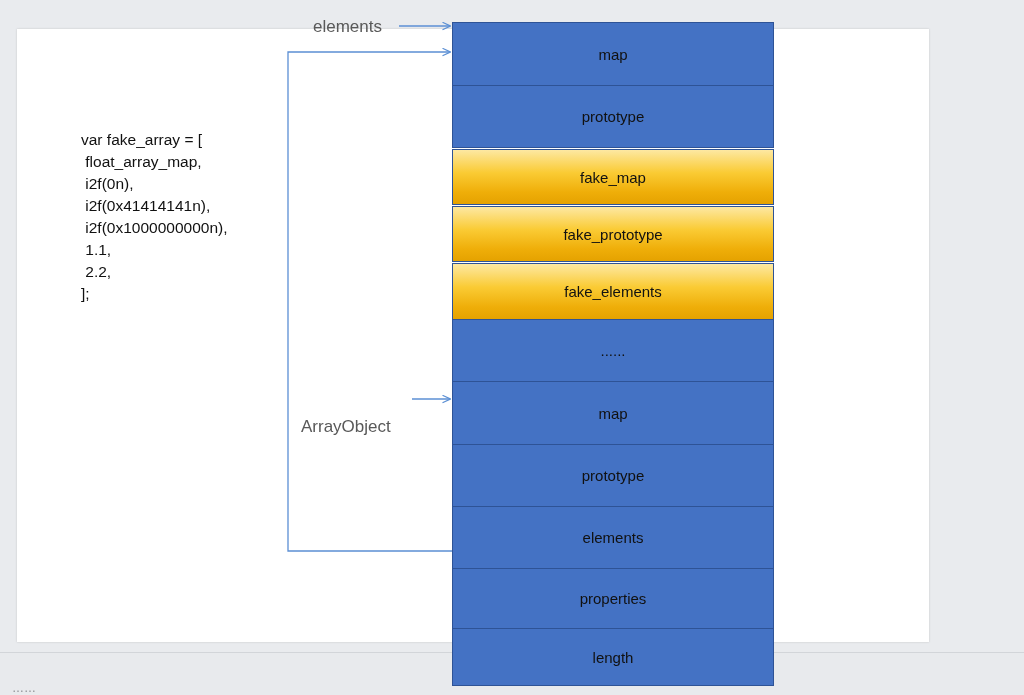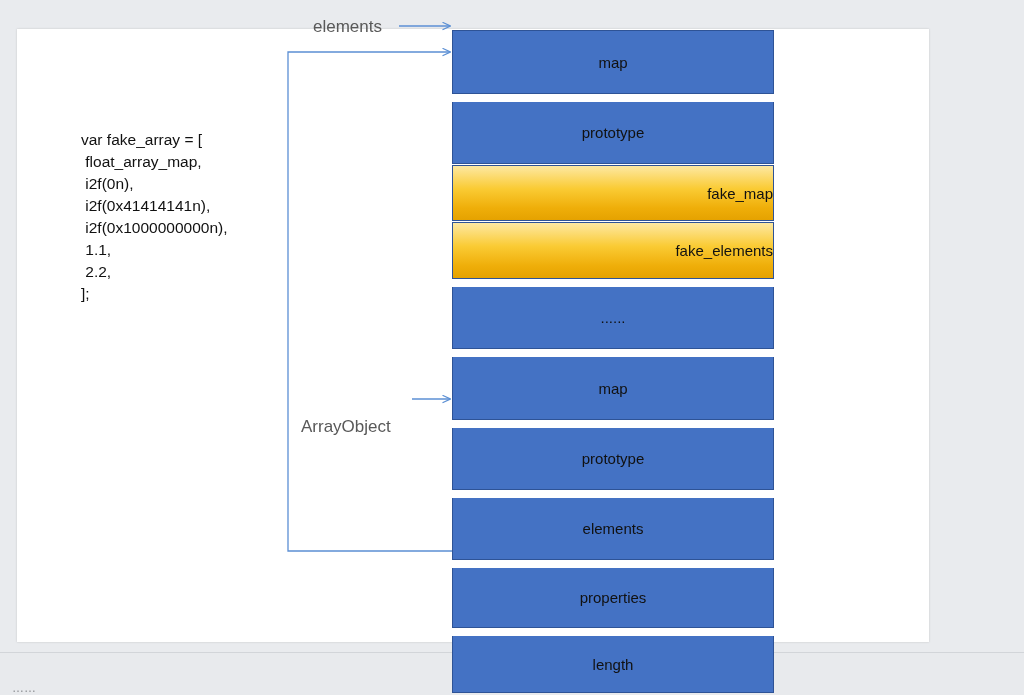--- a/index.html
+++ b/index.html
@@ -74,36 +74,34 @@
     width: 322px;
   }
   .mem-row {
     position: relative;
     box-sizing: border-box;
     display: flex;
     align-items: center;
     justify-content: center;
     font-size: 15px;
     color: #111111;
-    margin-top: 8px;
   }
   .mem-row.blue {
     background: #4472C4;
     border: 1px solid #2E5396;
     border-top-width: 0;
     border-bottom-width: 1px;
   }
   .mem-row.blue.first {
     border-top-width: 1px;
   }
   .mem-row.orange {
     background: linear-gradient(to bottom, #FDE8A2 0%, #FACB34 42%, #EFAE09 78%, #E5A200 100%);
     border: 1px solid #2E5396;
     margin-top: 1px;
-    justify-content: flex-end;
   }
   .mem-label { pointer-events: none; }
 
   
   .wires {
     position: absolute;
     left: 0; top: 0;
     width: 1024px; height: 695px;
     pointer-events: none;
   }
@@ -142,20 +140,23 @@
   <div class="mem-col" id="mem-col">
       <div class="mem-row blue first" style="height: 64px;">
         <span class="mem-label">map</span>
       </div>
       <div class="mem-row blue" style="height: 62px;">
         <span class="mem-label">prototype</span>
       </div>
       <div class="mem-row orange" style="height: 56px;">
         <span class="mem-label">fake_map</span>
       </div>
+      <div class="mem-row orange" style="height: 56px;">
+        <span class="mem-label">fake_prototype</span>
+      </div>
       <div class="mem-row orange" style="height: 57px;">
         <span class="mem-label">fake_elements</span>
       </div>
       <div class="mem-row blue" style="height: 62px;">
         <span class="mem-label">......</span>
       </div>
       <div class="mem-row blue" style="height: 63px;">
         <span class="mem-label">map</span>
       </div>
       <div class="mem-row blue" style="height: 62px;">

